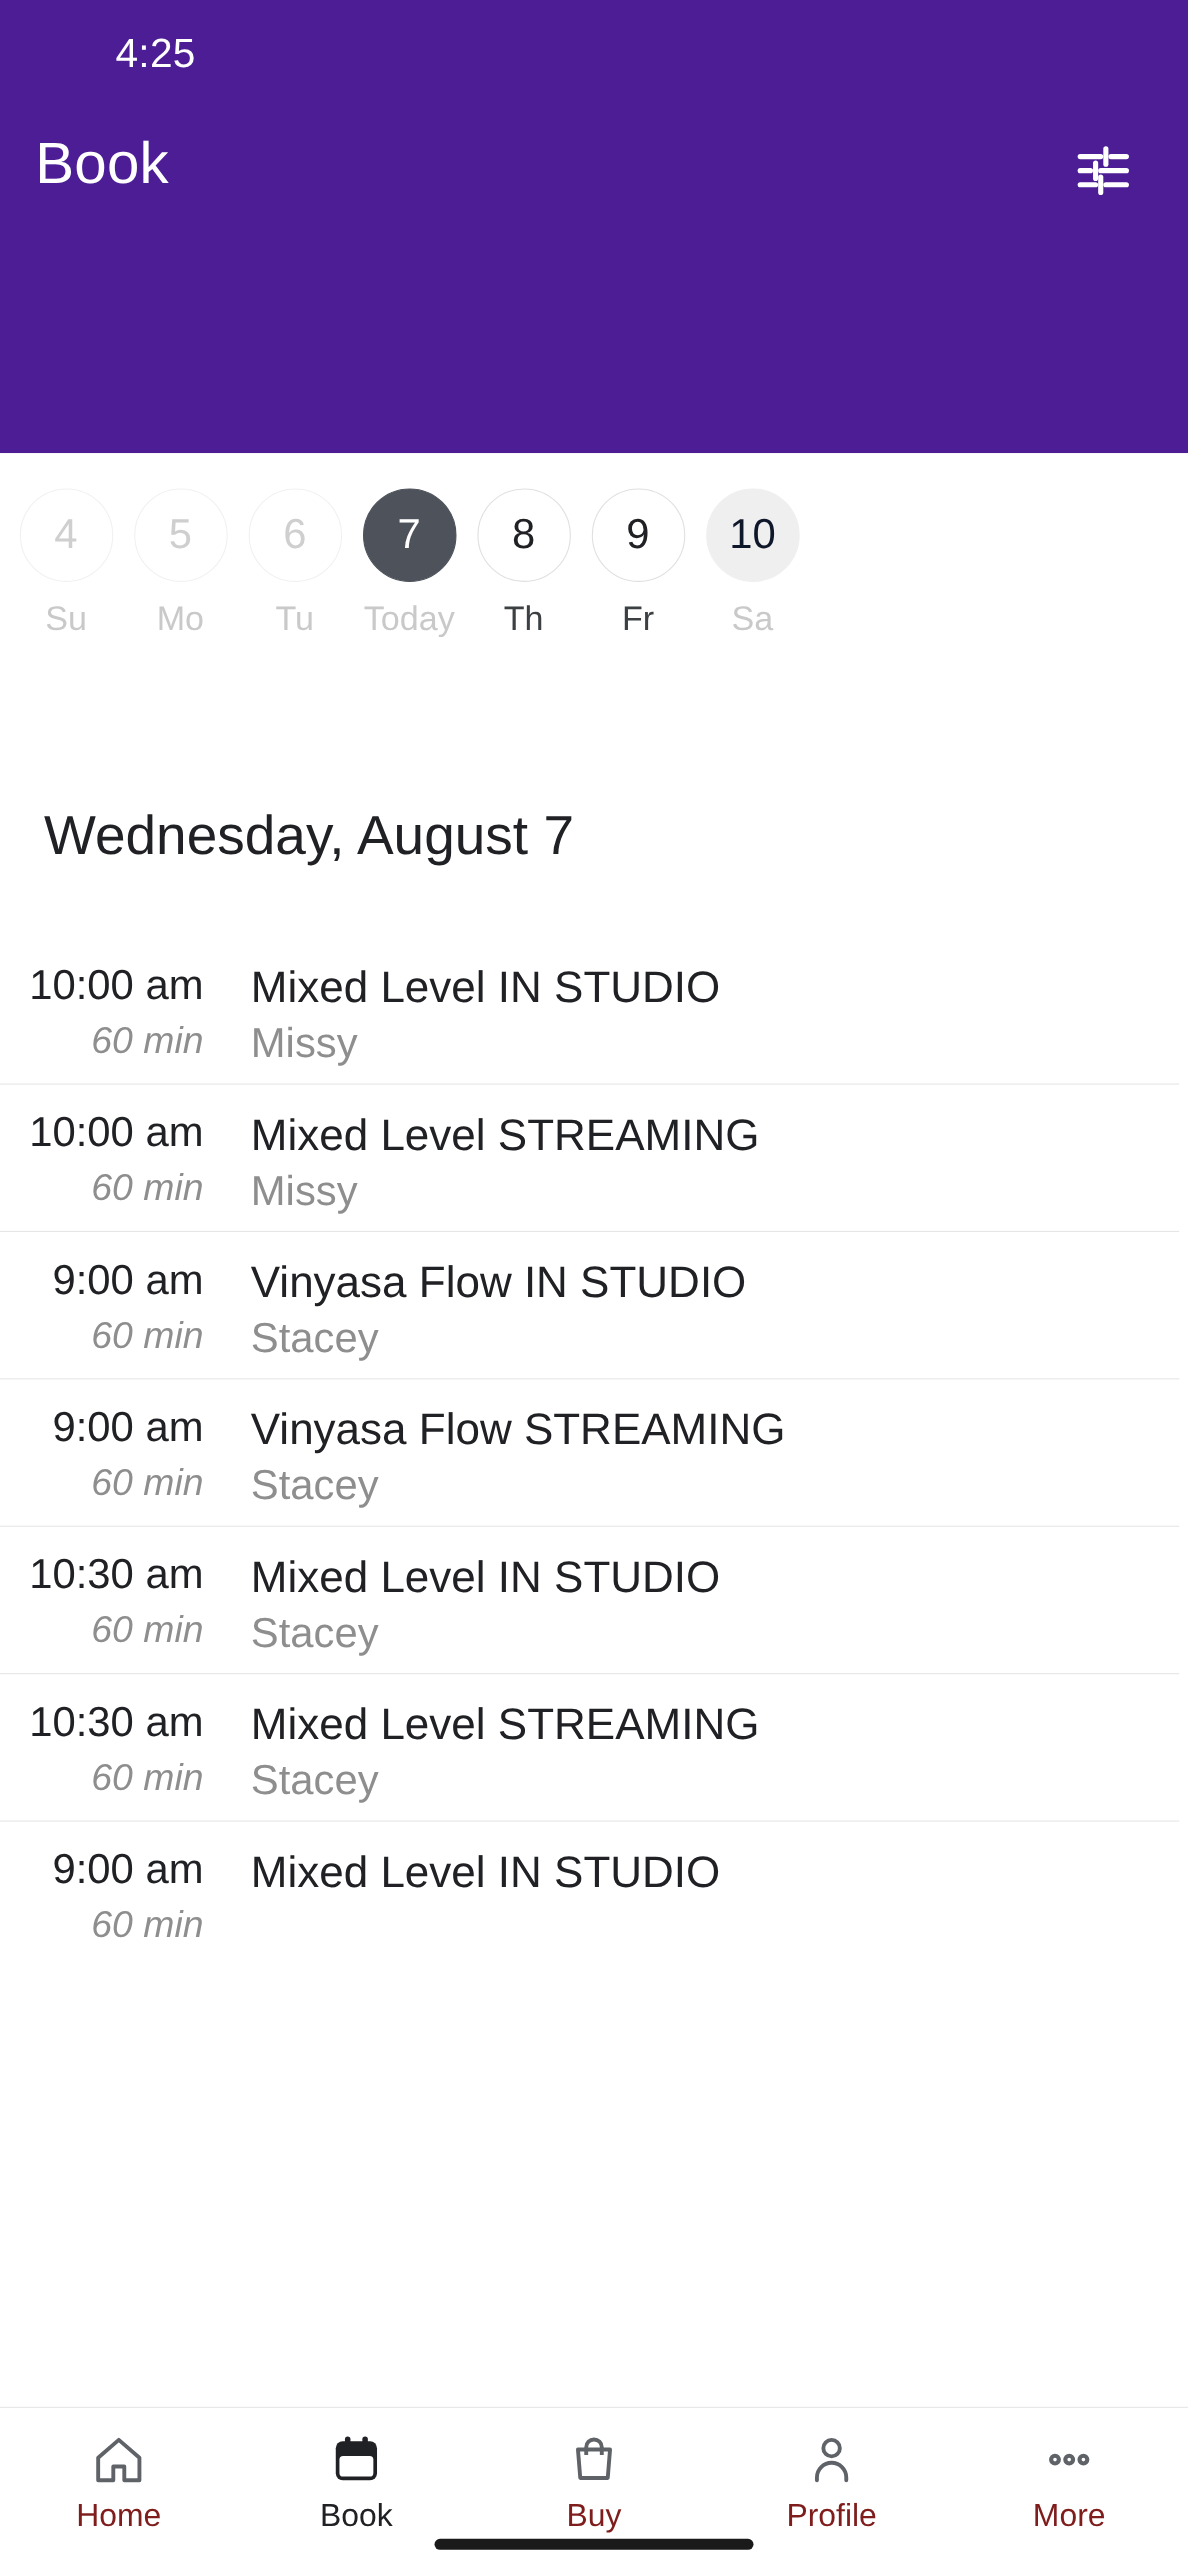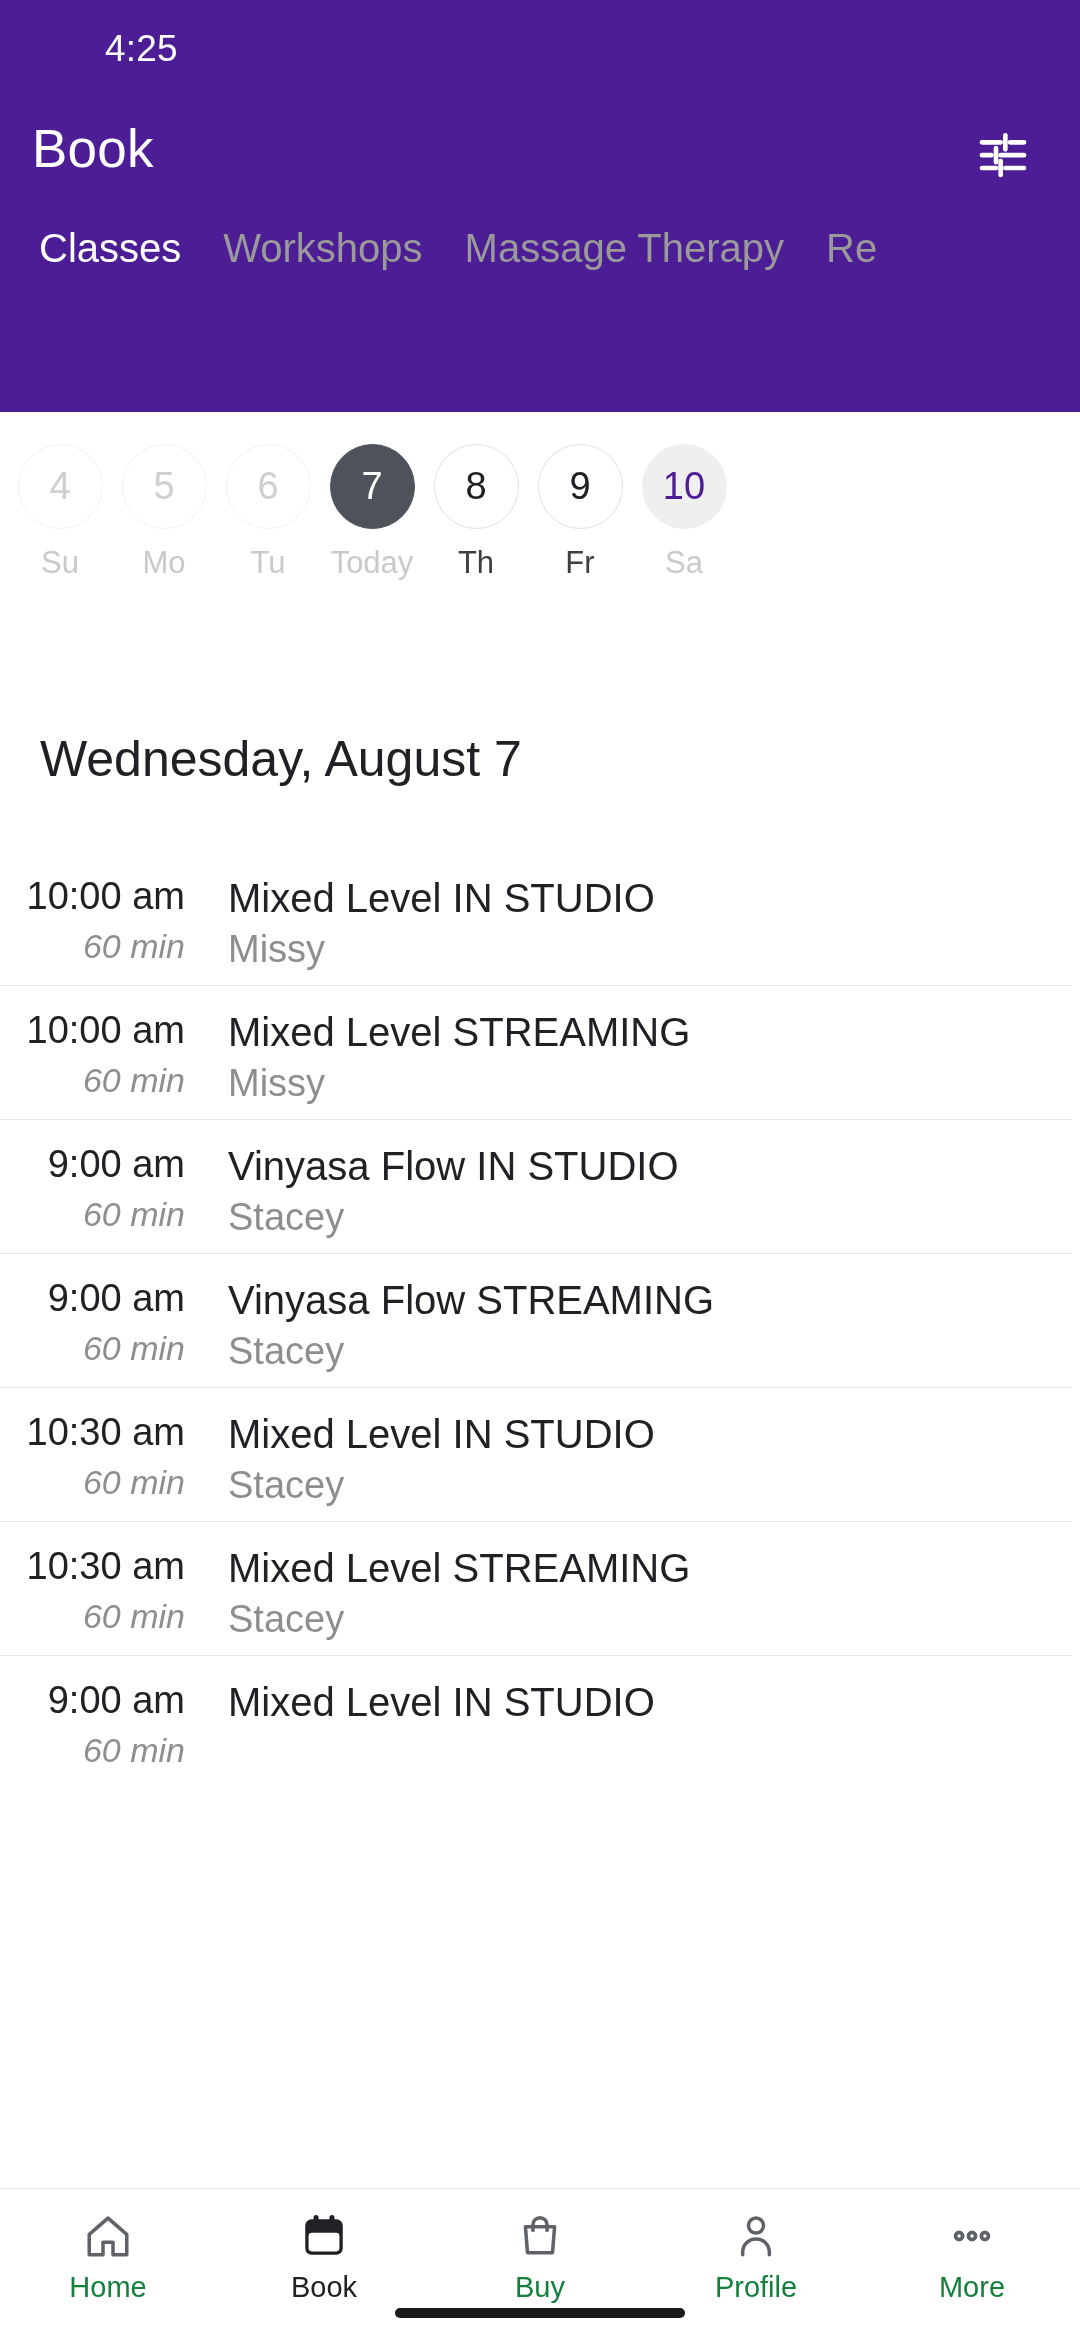--- a/index.html
+++ b/index.html
@@ -108,21 +108,21 @@
     border-color: #f1f1f1;
   }
   .daycircle.selected {
     background: #4d525b;
     border-color: #4d525b;
     color: #ffffff;
   }
   .daycircle.muted {
     background: #efefef;
     border-color: #efefef;
-    color: #4c1d95;
+    color: #0f172a;
   }
   .daylabel {
     margin-top: 16px;
     font-size: 31px;
     color: #3c4043;
   }
   .daylabel.past { color: #c9c9c9; }
   .daylabel.today { color: #c9c9c9; }
   .daylabel.muted { color: #c9c9c9; }
 
@@ -208,21 +208,21 @@
     justify-content: flex-start;
     padding-top: 20px;
   }
   .navicon {
     height: 54px;
     display: flex; align-items: center; justify-content: center;
   }
   .navlabel {
     margin-top: 8px;
     font-size: 29px;
-    color: #15803d;
+    color: #7f1d1d;
   }
   .navlabel.active { color: #202124; }
   .gesturebar {
     position: absolute;
     left: 50%; transform: translateX(-50%);
     bottom: 22px;
     width: 290px; height: 10px;
     border-radius: 6px;
     background: #1a1a1a;
   }
@@ -250,28 +250,20 @@
             <line x1="11" y1="12.5" x2="21" y2="12.5"></line>
             <line x1="9" y1="9.5" x2="9" y2="15.5"></line>
             <line x1="3" y1="18" x2="9" y2="18"></line>
             <line x1="13" y1="18" x2="21" y2="18"></line>
             <line x1="11" y1="15" x2="11" y2="21"></line>
           </svg>
         </span>
       </div>
     </div>
 
-    <div class="tabs">
-      <div class="tabs-inner">
-        <span class="tab active">Classes</span>
-        <span class="tab">Workshops</span>
-        <span class="tab">Massage Therapy</span>
-        <span class="tab">Re</span>
-      </div>
-    </div>
   </div>
 
   <div class="datestrip">
     <div class="dayslots">
 
       <div class="dayslot">
         <div class="daycircle past">4</div>
         <div class="daylabel past">Su</div>
       </div>
 

